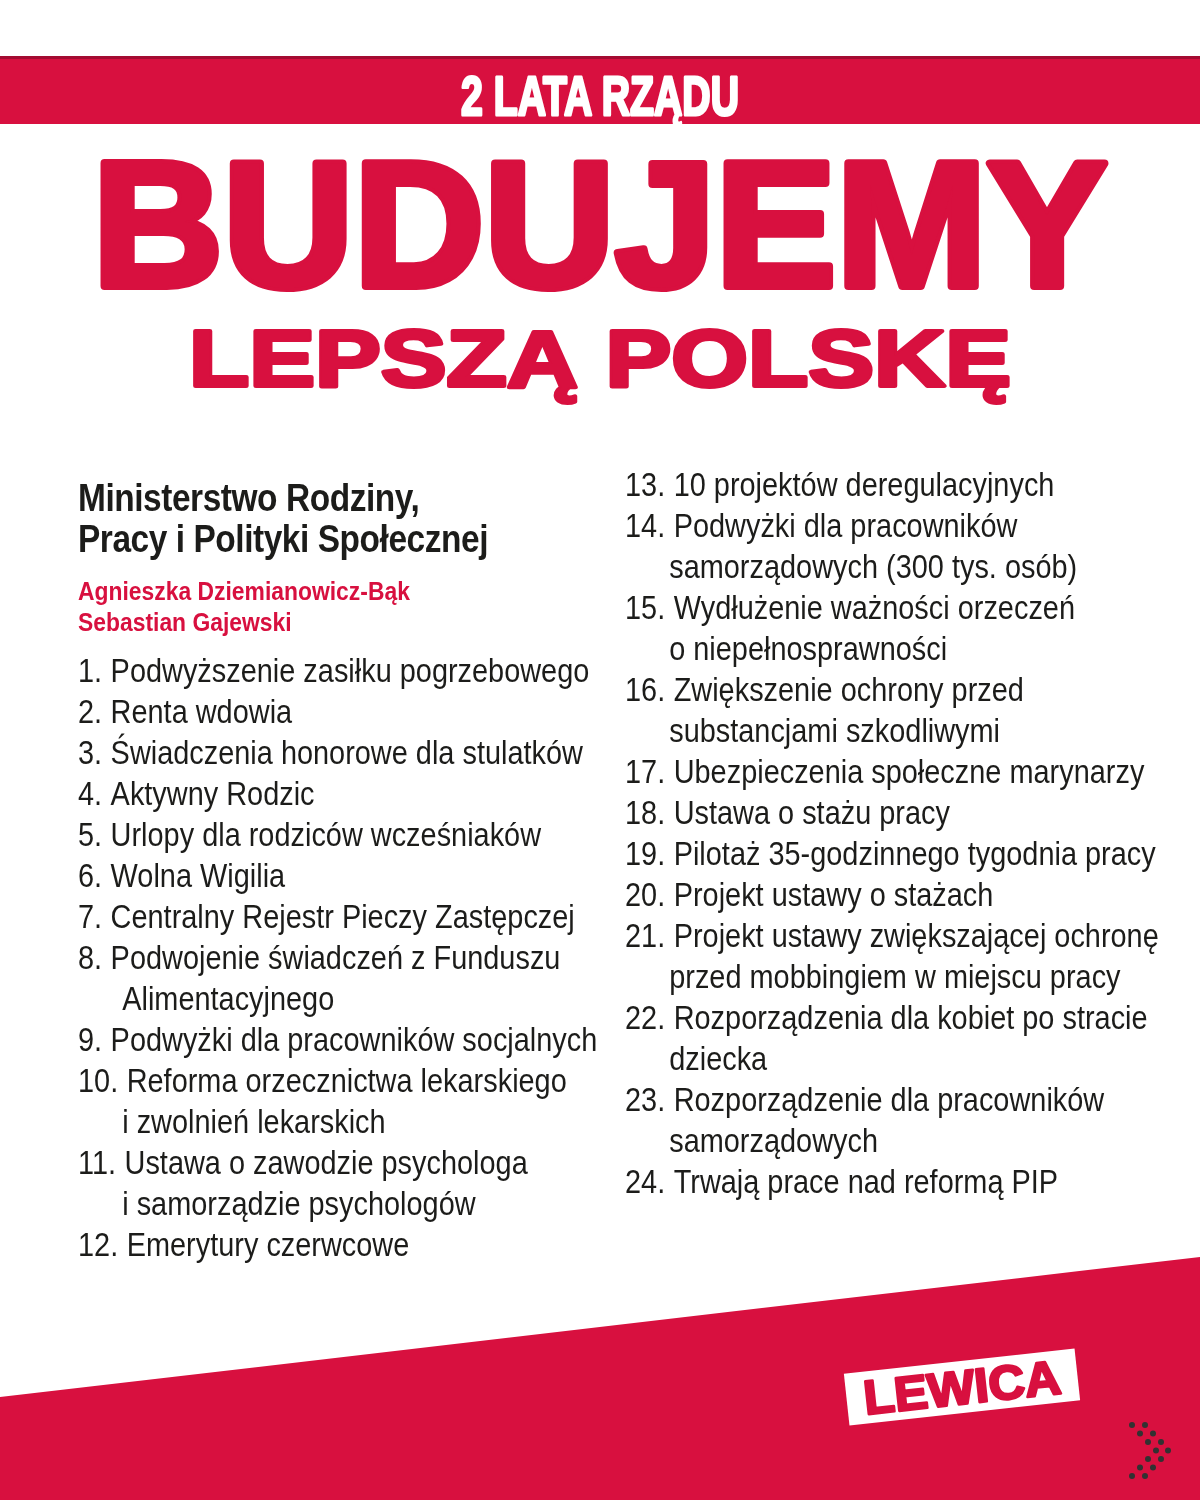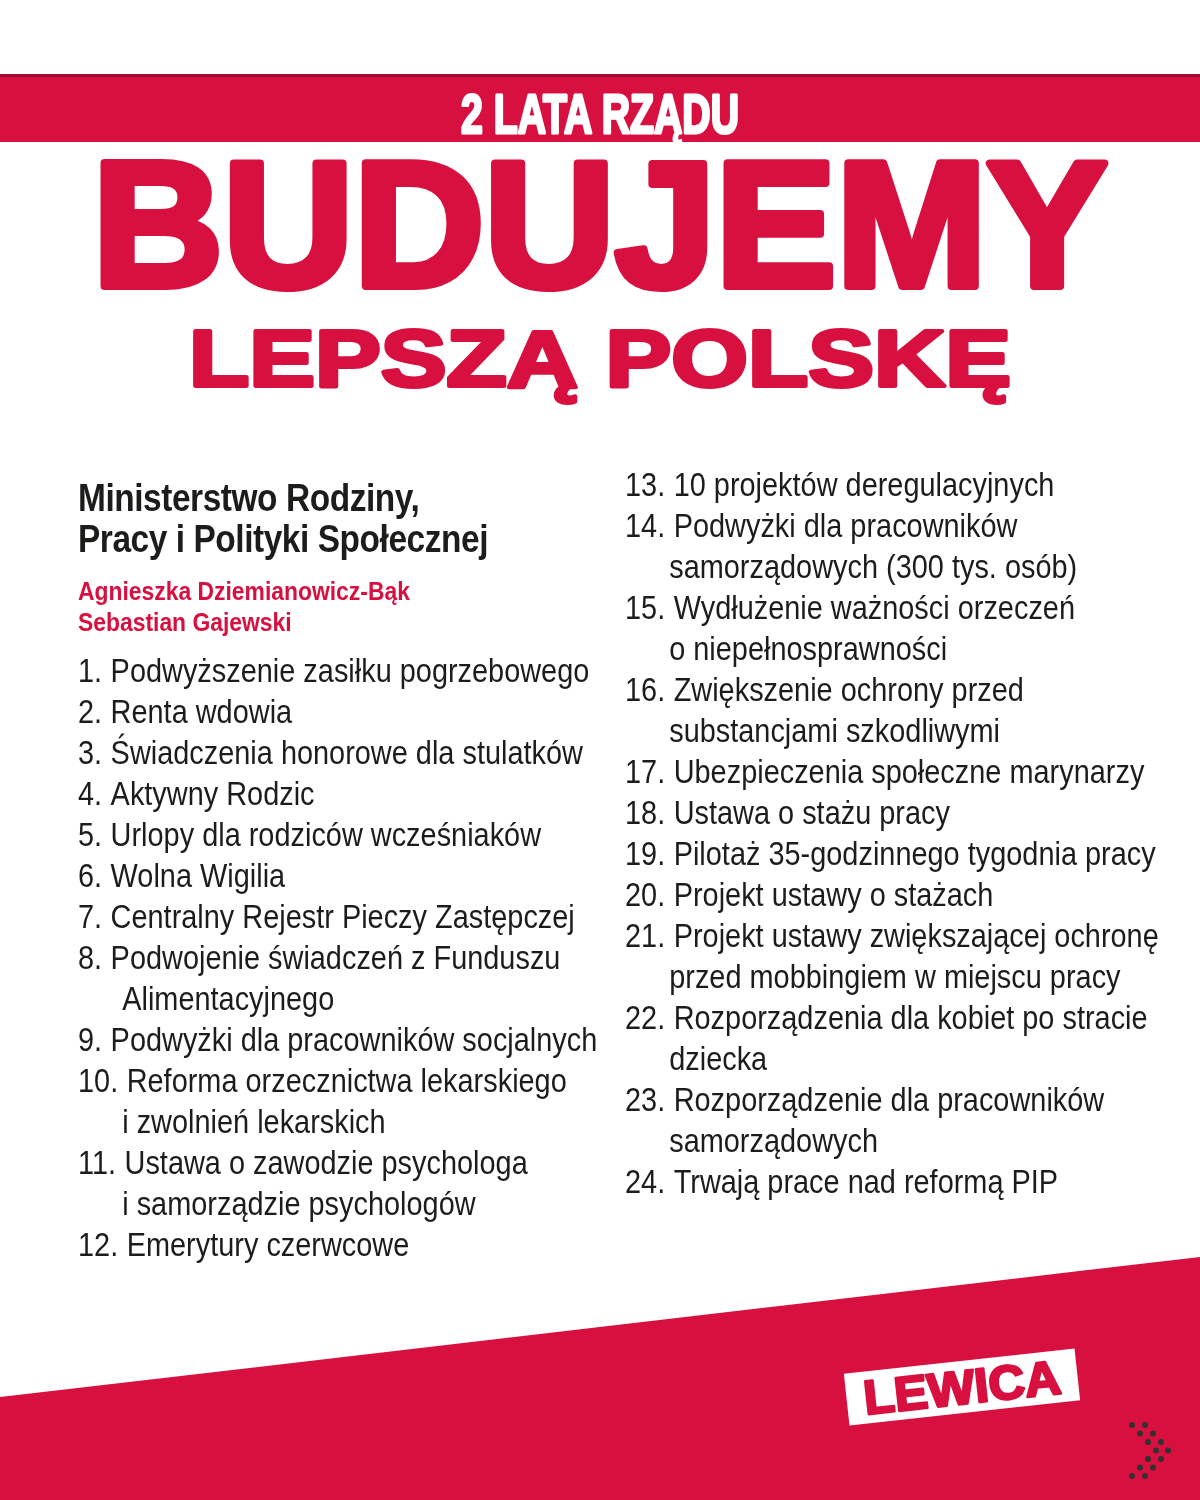--- a/index.html
+++ b/index.html
@@ -4,21 +4,21 @@
 <style>
   html,body{margin:0;padding:0;background:#e9e9e9;}
   .poster{
     position:relative;width:1200px;height:1500px;margin:0 auto;
     background:#ffffff;overflow:hidden;
     font-family:"Liberation Sans", sans-serif;
     color:#1c1c1a;
   }
   
   .top-band{
-    position:absolute;left:0;top:74px;width:1200px;height:68px;
+    position:absolute;left:0;top:56px;width:1200px;height:68px;
     background:#D8103F;box-sizing:border-box;border-top:3px solid #A30C31;
   }
   .top-band svg{display:block;}
   .svg-text{fill:#ffffff;font-family:"Liberation Sans",sans-serif;font-weight:900;
     stroke:#ffffff;paint-order:stroke;stroke-linejoin:round;}
   
   .title-svg{position:absolute;left:0;display:block;}
   .title-svg text{fill:#D8103F;font-family:"Liberation Sans",sans-serif;font-weight:900;
     stroke:#D8103F;paint-order:stroke;stroke-linejoin:round;}
   

